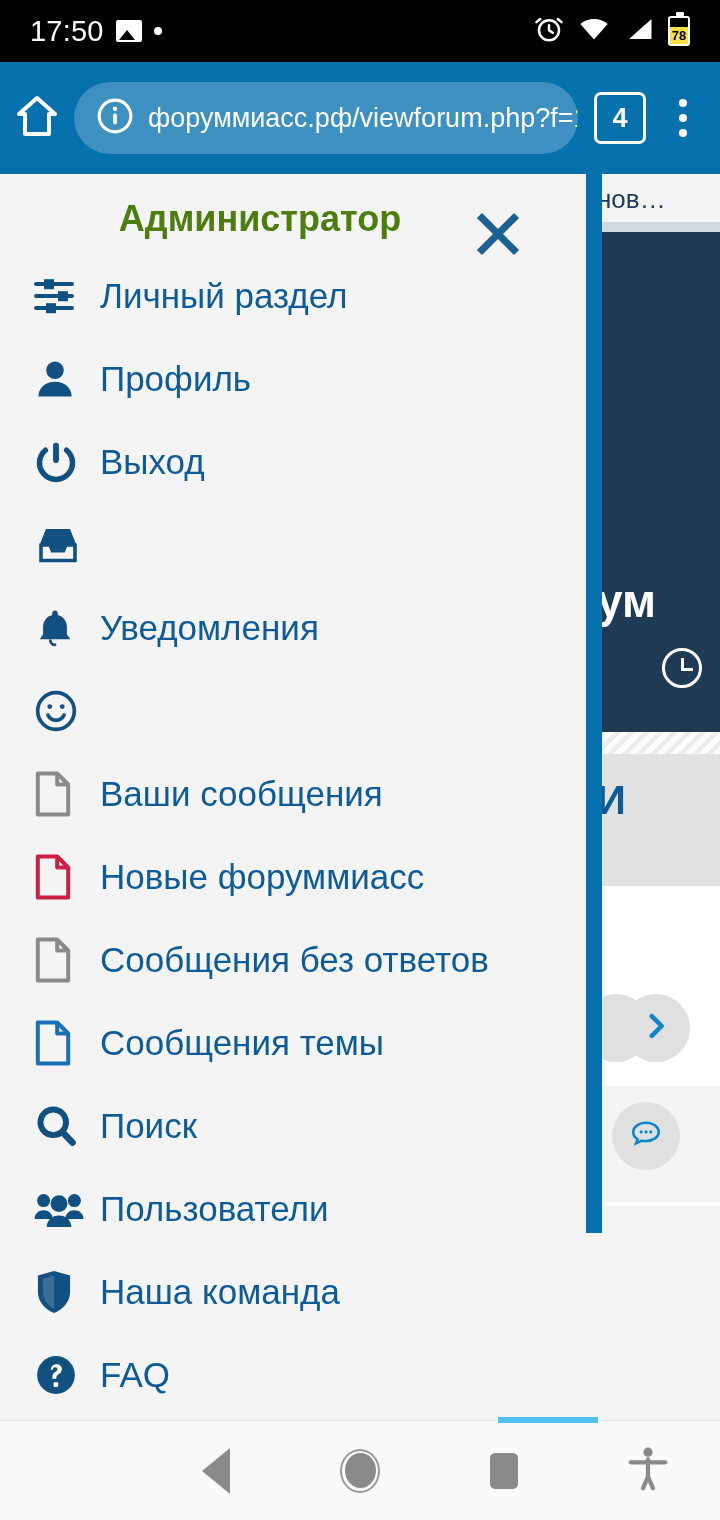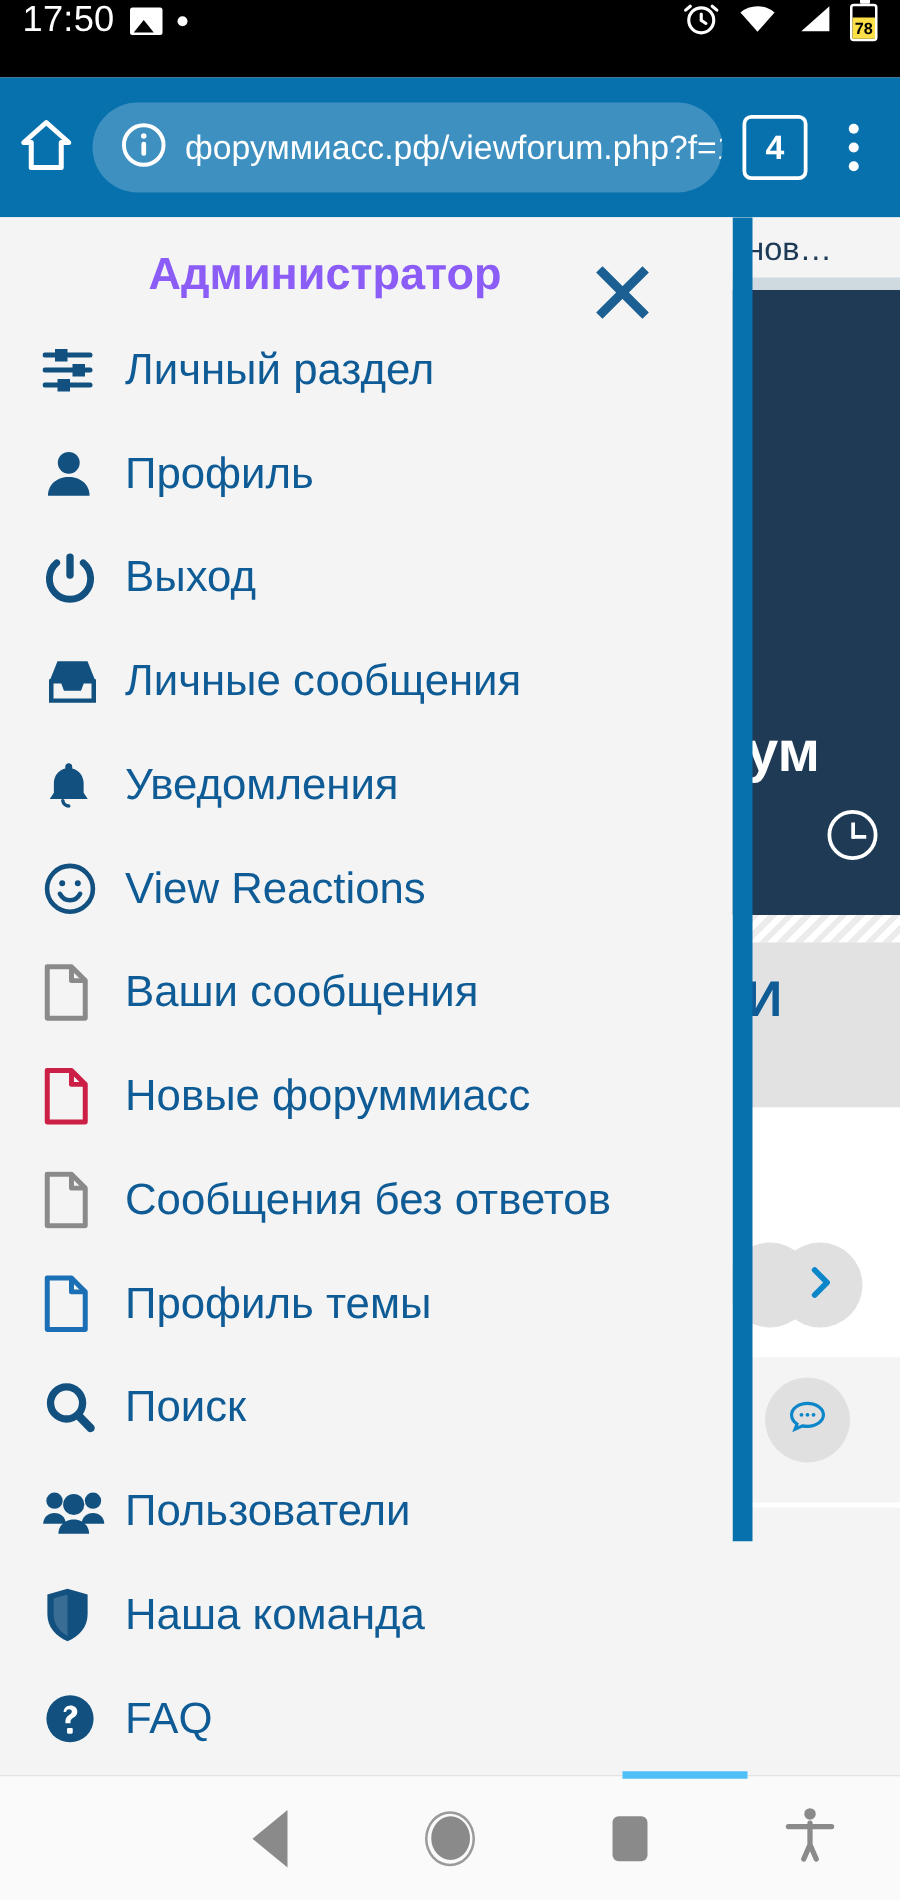--- a/index.html
+++ b/index.html
@@ -1,21 +1,21 @@
 <!DOCTYPE html>
 <html><head>
 <meta charset="utf-8">
 <style>
   * { margin:0; padding:0; box-sizing:border-box; }
   html,body { width:720px; height:1520px; background:#fff; overflow:hidden;
     font-family:"Liberation Sans","DejaVu Sans",sans-serif; }
 
   
   .statusbar{position:absolute;left:0;top:0;width:720px;height:62px;background:#000;
-    display:flex;align-items:flex-start;padding:0 18px;color:#fff;}
+    display:flex;align-items:center;padding:0 30px;color:#fff;}
   .sb-time{font-size:29px;letter-spacing:.2px;font-weight:400;}
   .sb-left{display:flex;align-items:center;gap:12px;}
   .sb-right{margin-left:auto;display:flex;align-items:center;gap:14px;}
   .ic-photo{width:26px;height:22px;background:#fff;border-radius:2px;position:relative;overflow:hidden;}
   .ic-photo:after{content:"";position:absolute;left:3px;bottom:2px;width:0;height:0;
     border-left:8px solid transparent;border-right:8px solid transparent;border-bottom:10px solid #000;}
   .ic-dot{width:8px;height:8px;border-radius:50%;background:#fff;}
   .battery{position:relative;width:22px;height:30px;border:2.5px solid #fff;border-radius:3px;
     display:flex;align-items:flex-end;justify-content:center;}
   .battery:before{content:"";position:absolute;top:-6px;left:6px;width:8px;height:4px;background:#fff;border-radius:1px;}
@@ -59,21 +59,21 @@
   .bg-hr{position:absolute;left:600px;top:1028px;width:120px;height:4px;background:#fff;}
 
   
   .divider{position:absolute;left:586px;top:174px;width:16px;height:1059px;background:#0771ae;}
 
   
   .drawer{position:absolute;left:0;top:174px;width:586px;height:1246px;background:#f4f4f4;
     overflow:hidden;}
   .drawer-head{position:relative;height:92px;}
   .drawer-title{position:absolute;left:0;top:24px;width:520px;text-align:center;
-    color:#8b5cf6;font-size:36px;font-weight:700;}
+    color:#4d7c0f;font-size:36px;font-weight:700;}
   .close-x{position:absolute;left:474px;top:210px;width:48px;height:48px;cursor:pointer;}
 
   .menu{position:absolute;left:0;top:80px;width:586px;}
   .mi{display:flex;align-items:center;height:83px;padding-left:34px;}
   .mi-ic{width:56px;height:50px;display:flex;align-items:center;justify-content:flex-start;flex:0 0 56px;}
   .mi-lb{font-size:35px;color:#0e5b96;margin-left:10px;white-space:nowrap;}
 
   
   .navbar{position:absolute;left:0;top:1420px;width:720px;height:100px;background:#fafafa;
     border-top:1px solid #e4e4e4;display:flex;align-items:center;}
@@ -233,21 +233,20 @@
     <div class="mi">
       <span class="mi-ic">
         <svg width="48" height="40" viewBox="0 0 24 20">
           <path d="M3 18V9.5L6 2h12l3 7.5V18z" fill="#11507f"></path>
           <path d="M3.4 9.6h4.4l1.1 2.8h6.2l1.1-2.8h4.4V17.4H3.4z" fill="#f4f4f4"></path>
           <path d="M3 9.5h5.3l1.1 2.8h5.2l1.1-2.8H21V18H3z" fill="#11507f" opacity="0"></path>
           <path d="M2.6 9.2h5.6l1.1 2.9h5.4l1.1-2.9h5.6V18.6H2.6z" fill="#11507f"></path>
           <path d="M4.4 10.9h3.1l1.1 2.9h6.8l1.1-2.9h3.1v6H4.4z" fill="#f4f4f4"></path>
         </svg>
       </span>
-      <span class="mi-lb">Личные сообщения</span>
     </div>
 
     <div class="mi">
       <span class="mi-ic">
         <svg width="42" height="44" viewBox="0 0 24 24">
           <path d="M12 2c-.9 0-1.6.7-1.6 1.6v.9C7.3 5.2 5.2 8 5.2 11.2v4.3l-1.9 2.9h17.4l-1.9-2.9v-4.3C18.8 8 16.7 5.2 13.6 4.5v-.9C13.6 2.7 12.9 2 12 2z" fill="#11507f"></path>
           <path d="M9.3 19.2c.2 1.4 1.4 2.4 2.7 2.4" fill="none" stroke="#11507f" stroke-width="1.6" stroke-linecap="round"></path>
         </svg>
       </span>
       <span class="mi-lb">Уведомления</span>
@@ -255,21 +254,20 @@
 
     <div class="mi">
       <span class="mi-ic">
         <svg width="44" height="44" viewBox="0 0 24 24">
           <circle cx="12" cy="12" r="10" fill="none" stroke="#11507f" stroke-width="2"></circle>
           <circle cx="8.6" cy="9.6" r="1.3" fill="#11507f"></circle>
             <circle cx="15.4" cy="9.6" r="1.3" fill="#11507f"></circle>
           <path d="M7.6 14.2c1 1.8 2.6 2.8 4.4 2.8s3.4-1 4.4-2.8" fill="none" stroke="#11507f" stroke-width="2" stroke-linecap="round"></path>
         </svg>
       </span>
-      <span class="mi-lb">View Reactions</span>
     </div>
 
     <div class="mi">
       <span class="mi-ic">
         <svg width="38" height="46" viewBox="0 0 20 24">
             <path d="M2 1.2h10.2L18 7v15.8H2z" fill="none" stroke="#8a8a8a" stroke-width="2.1" stroke-linejoin="round"></path>
             <path d="M12.2 1.4V7H18" fill="none" stroke="#8a8a8a" stroke-width="2.1" stroke-linejoin="round"></path>
           </svg>
       </span>
       <span class="mi-lb">Ваши сообщения</span>
@@ -295,21 +293,21 @@
       <span class="mi-lb">Сообщения без ответов</span>
     </div>
 
     <div class="mi">
       <span class="mi-ic">
         <svg width="38" height="46" viewBox="0 0 20 24">
             <path d="M2 1.2h10.2L18 7v15.8H2z" fill="none" stroke="#1b6fb5" stroke-width="2.1" stroke-linejoin="round"></path>
             <path d="M12.2 1.4V7H18" fill="none" stroke="#1b6fb5" stroke-width="2.1" stroke-linejoin="round"></path>
           </svg>
       </span>
-      <span class="mi-lb">Профиль темы</span>
+      <span class="mi-lb">Сообщения темы</span>
     </div>
 
     <div class="mi">
       <span class="mi-ic">
         <svg width="44" height="44" viewBox="0 0 24 24">
           <circle cx="10.5" cy="10" r="7" fill="none" stroke="#11507f" stroke-width="3.2"></circle>
           <path d="M15.6 15.4 21 21" stroke="#11507f" stroke-width="3.6" stroke-linecap="round"></path>
         </svg>
       </span>
       <span class="mi-lb">Поиск</span>

